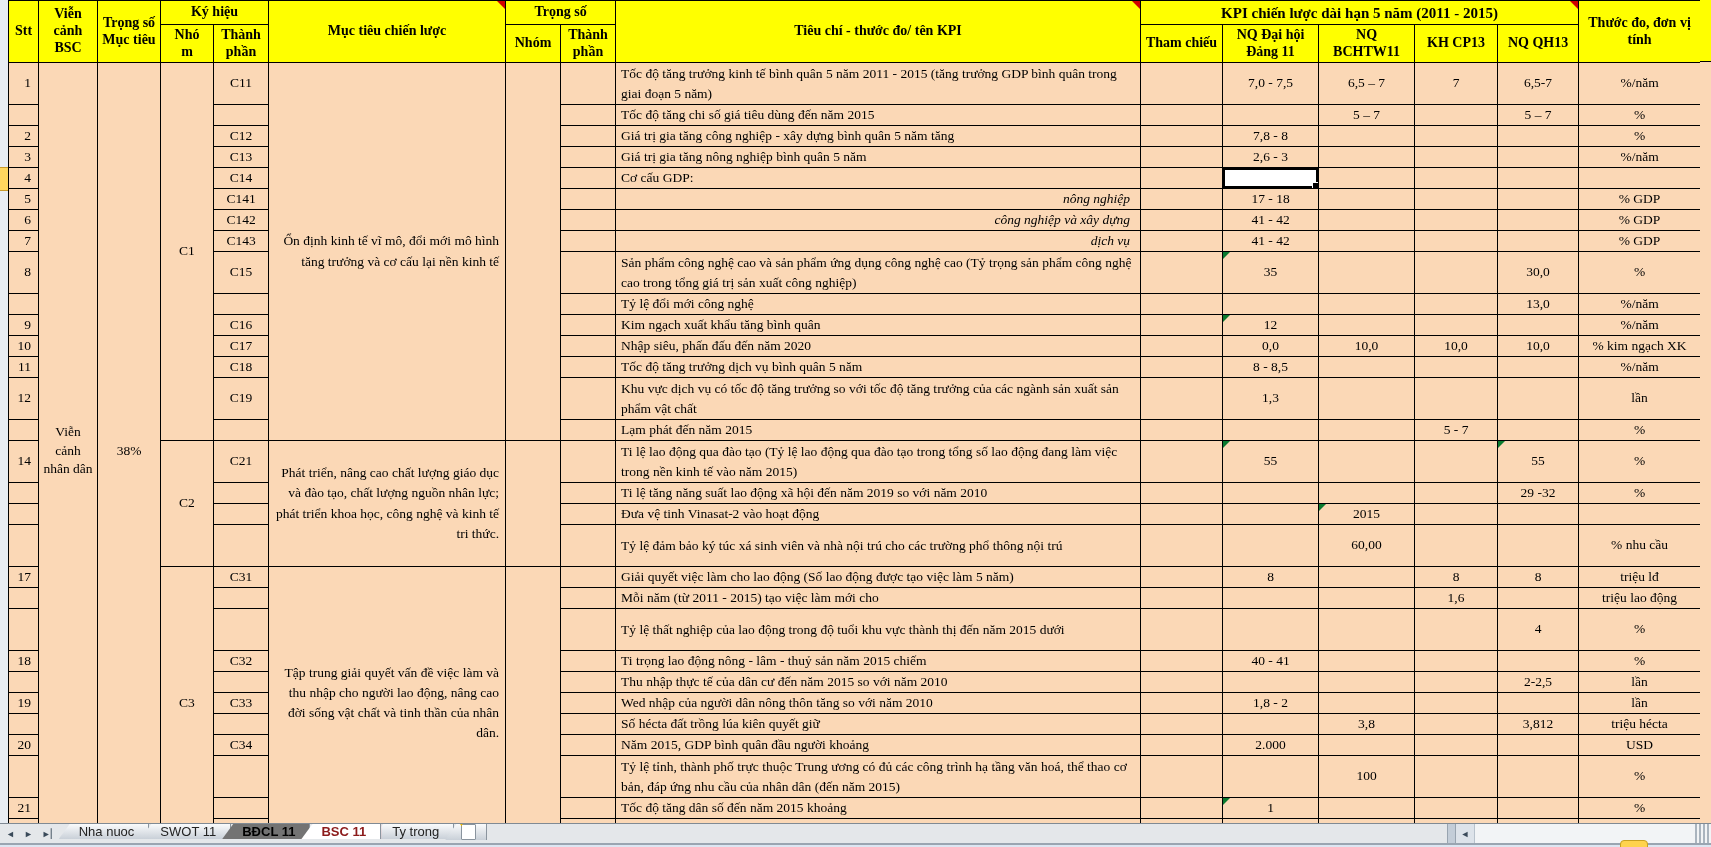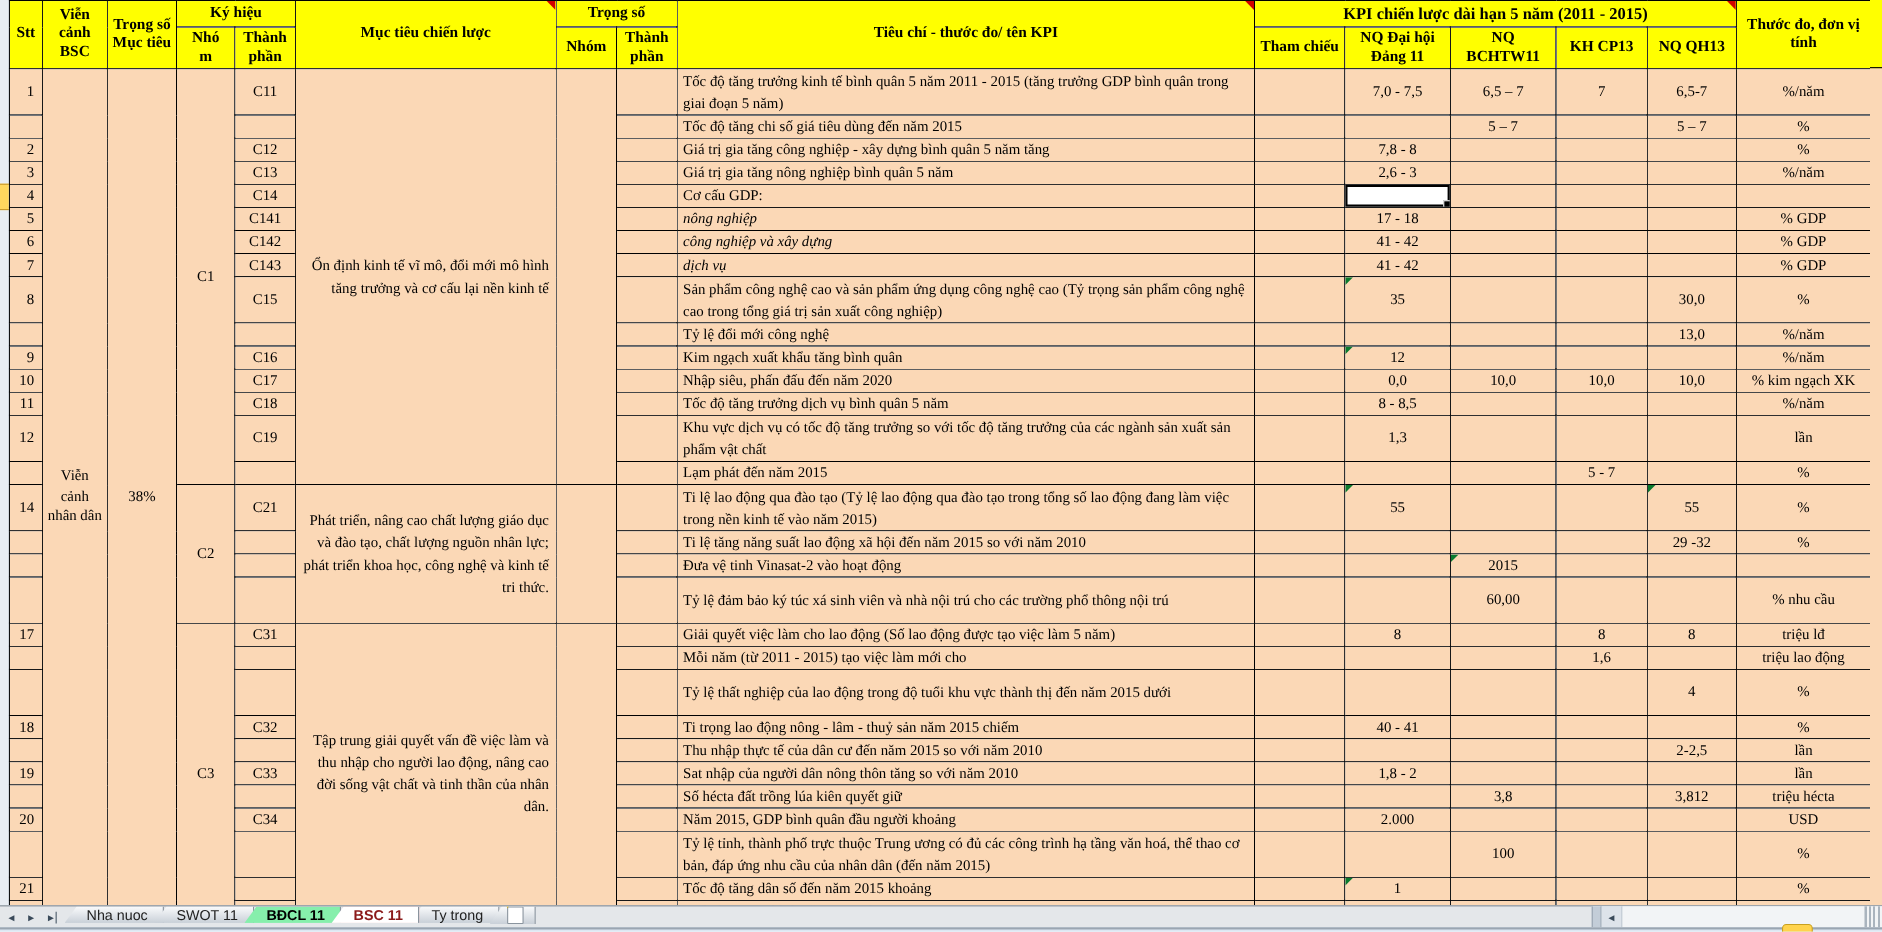--- a/index.html
+++ b/index.html
@@ -17,36 +17,36 @@
   th{background:#ffff00;font-weight:bold;text-align:center;vertical-align:middle;font-size:14px;line-height:1.2;}
   .hr1{height:24px;}.hr2{height:38px;}
   .th-nhom{word-break:break-all;padding:0 12px;}
   .th-group{font-size:15px;text-align:center;}
   td{background:#fbd8b6;vertical-align:middle;font-size:13.5px;line-height:1.4;}
   .h1{height:21px;padding-left:45px;}.h2{height:42px;}
   .c-stt{text-align:right;padding-right:7px;}
   .c-vc,.c-ts,.c-nhom,.c-tp{text-align:center;}
   .c-mt{text-align:right;padding:0 6px;line-height:1.5;}
   .c-kpi{text-align:left;padding:0 5px;line-height:1.45;}
-  .c-kpi.it{font-style:italic;padding-right:10px;margin-top:15px;}
+  .c-kpi.it{font-style:italic;text-align:right;padding-right:10px;margin-top:15px;}
   .c-val,.c-ref,.c-unit{text-align:center;}
   td.selected{background:#ffffff;box-shadow:inset 0 0 0 2px #000;}
   .fill-handle{position:absolute;right:-1px;bottom:-1px;width:5px;height:5px;background:#000;border:1px solid #fff;z-index:3;}
   .green-tri{position:absolute;top:0;left:0;width:0;height:0;border-top:7px solid #0a7a2f;border-right:7px solid transparent;}
   .red-tri{position:absolute;top:0;right:0;width:0;height:0;border-top:8px solid #d00000;border-left:8px solid transparent;}
   
   .tabbar{position:absolute;left:0;top:823px;width:1711px;height:20px;background:#e4e7ea;border-top:1px solid #808a94;
           display:flex;align-items:stretch;font-family:"Liberation Sans","DejaVu Sans",sans-serif;font-size:13px;}
   .tabnav{display:flex;align-items:center;gap:9px;padding:0 10px 0 6px;color:#3a4a5a;font-size:9px;}
   .tabnav span{cursor:default;}
   .tabs{display:flex;align-items:flex-start;}
   .tab{position:relative;display:flex;align-items:center;padding:0 14px 0 20px;margin-left:-9px;
        background:linear-gradient(#fafbfc,#c9d0d8);clip-path:polygon(11px 0,100% 0,100% 100%,0 100%);
        border-right:1px solid #8a949e;color:#222;white-space:nowrap;}
-  .tab.colored{background:#86efac;font-weight:bold;color:#000;}
+  .tab.colored{background:#737373;font-weight:bold;color:#000;}
   .tab.active{background:#ffffff;font-weight:bold;color:#8b1a1a;z-index:2;box-shadow:0 0 5px 1px rgba(235,120,120,.75);}
   .tab.insert{padding:0 10px 0 16px;}
   .sheet-ico{position:relative;width:13px;height:14px;background:#fff;border:1px solid #8a949e;border-radius:1px;}
   .sheet-ico::before{content:"✦";position:absolute;left:-5px;top:-7px;color:#e8b80a;font-size:10px;}
   
   .hscroll{position:absolute;left:1447px;top:824px;width:264px;height:19px;display:flex;align-items:stretch;background:#eef1f4;}
   .hsplit{width:7px;background:#c3cdd8;border-left:1px solid #98a4b0;border-right:1px solid #98a4b0;}
   .hbtn{width:18px;display:flex;align-items:center;justify-content:center;font-size:9px;color:#3a4a5a;background:#dde3ea;border-right:1px solid #b8c2cc;}
   .htrack{flex:1;background:#f2f4f6;}
   .hgrip{width:16px;background:repeating-linear-gradient(90deg,#aab4be 0 2px,#f2f4f6 2px 4px);}
@@ -303,21 +303,21 @@
             <td class="c-val">55<span class="green-tri"></span></td>
             <td class="c-val"></td>
             <td class="c-val"></td>
             <td class="c-val">55<span class="green-tri"></span></td>
             <td class="c-unit">%</td>
           </tr>
           <tr class="h1">
             <td class="c-stt"></td>
             <td class="c-tp"></td>
             <td class="c-tstp"></td>
-            <td class="c-kpi">Ti lệ tăng năng suất lao động xã hội đến năm 2015 so với năm 2010</td>
+            <td class="c-kpi">Ti lệ tăng năng suất lao động xã hội đến năm 2019 so với năm 2010</td>
             <td class="c-ref"></td>
             <td class="c-val"></td>
             <td class="c-val"></td>
             <td class="c-val"></td>
             <td class="c-val">29 -32</td>
             <td class="c-unit">%</td>
           </tr>
           <tr class="h1">
             <td class="c-stt"></td>
             <td class="c-tp"></td>
@@ -402,21 +402,21 @@
             <td class="c-val"></td>
             <td class="c-val"></td>
             <td class="c-val"></td>
             <td class="c-val">2-2,5</td>
             <td class="c-unit">lần</td>
           </tr>
           <tr class="h1">
             <td class="c-stt">19</td>
             <td class="c-tp">C33</td>
             <td class="c-tstp"></td>
-            <td class="c-kpi">Sat nhập của người dân nông thôn tăng so với năm 2010</td>
+            <td class="c-kpi">Wed nhập của người dân nông thôn tăng so với năm 2010</td>
             <td class="c-ref"></td>
             <td class="c-val">1,8 - 2</td>
             <td class="c-val"></td>
             <td class="c-val"></td>
             <td class="c-val"></td>
             <td class="c-unit">lần</td>
           </tr>
           <tr class="h1">
             <td class="c-stt"></td>
             <td class="c-tp"></td>

